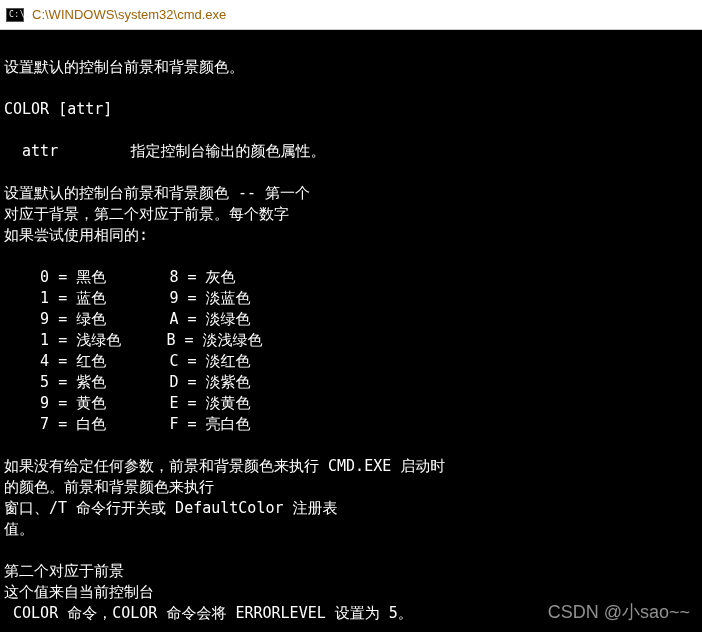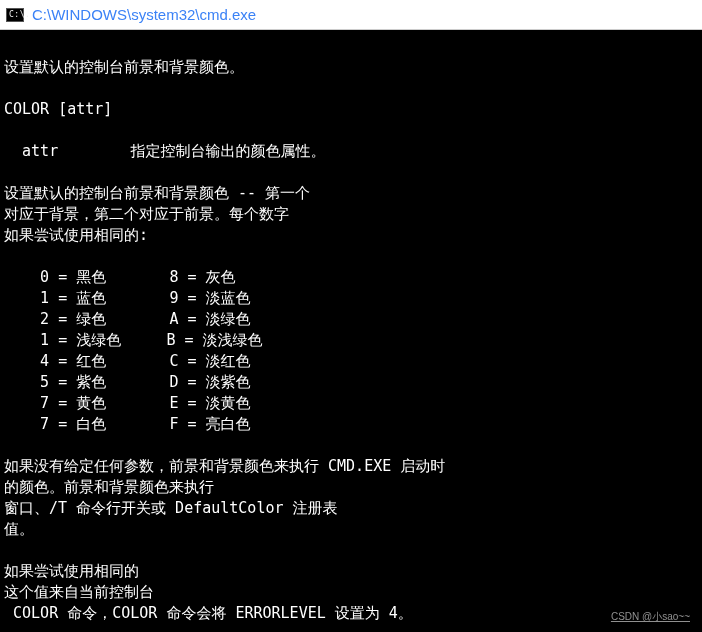--- a/index.html
+++ b/index.html
@@ -29,41 +29,40 @@
       justify-content: flex-start;
       padding-left: 2px;
       color: #eee;
       font-size: 8px;
       font-family: Consolas, monospace;
       letter-spacing: 0.5px;
       border: 1px solid #555;
     }
     .titlebar-text {
       font-family: "Segoe UI", Tahoma, sans-serif;
-      font-size: 15px;
-      color: #3b82f6;
+      font-size: 13px;
+      color: #a16207;
     }
     .terminal {
       background: #000;
       color: #fff;
       padding: 6px 4px 0 4px;
       font-size: 15px;
       line-height: 1.4;
       white-space: pre;
       font-family: "NSimSun", "SimSun", "Consolas", monospace;
     }
     .watermark {
       position: absolute;
       right: 12px;
       bottom: 8px;
       color: #aaa;
-      font-size: 10px;
+      font-size: 18px;
       font-family: Arial, sans-serif;
       opacity: 0.85;
-      text-decoration: underline;
     }
   </style>
 </head>
 <body>
 
 <div class="titlebar">
   <span class="titlebar-icon">C:\.</span>
   <span class="titlebar-text">C:\WINDOWS\system32\cmd.exe</span>
 </div>
 
@@ -73,32 +72,32 @@
 <span>COLOR [attr]</span>
 <span></span>
 <span>  attr        指定控制台输出的颜色属性。</span>
 <span></span>
 <span>设置默认的控制台前景和背景颜色 -- 第一个</span>
 <span>对应于背景，第二个对应于前景。每个数字</span>
 <span>如果尝试使用相同的:</span>
 <span></span>
 <span>    0 = 黑色       8 = 灰色</span>
 <span>    1 = 蓝色       9 = 淡蓝色</span>
-<span>    2 = 绿色       A = 淡绿色</span>
+<span>    9 = 绿色       A = 淡绿色</span>
 <span>    1 = 浅绿色     B = 淡浅绿色</span>
 <span>    4 = 红色       C = 淡红色</span>
 <span>    5 = 紫色       D = 淡紫色</span>
-<span>    7 = 黄色       E = 淡黄色</span>
+<span>    9 = 黄色       E = 淡黄色</span>
 <span>    7 = 白色       F = 亮白色</span>
 <span></span>
 <span>如果没有给定任何参数，前景和背景颜色来执行 CMD.EXE 启动时</span>
 <span>的颜色。前景和背景颜色来执行</span>
 <span>窗口、/T 命令行开关或 DefaultColor 注册表</span>
 <span>值。</span>
 <span></span>
-<span>如果尝试使用相同的</span>
+<span>第二个对应于前景</span>
 <span>这个值来自当前控制台</span>
-<span> COLOR 命令，COLOR 命令会将 ERRORLEVEL 设置为 4。</span>
+<span> COLOR 命令，COLOR 命令会将 ERRORLEVEL 设置为 5。</span>
 <span></span>
 
 </div>
 
 <div class="watermark">CSDN @小sao~~</div>
 
 </body></html>

